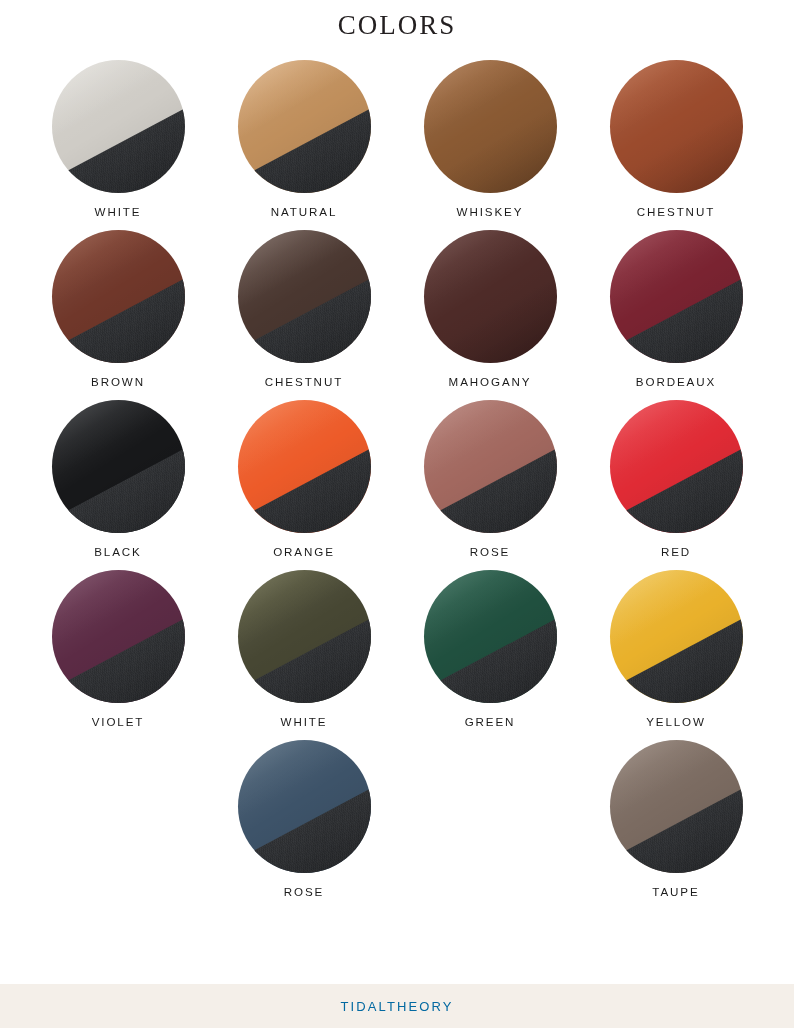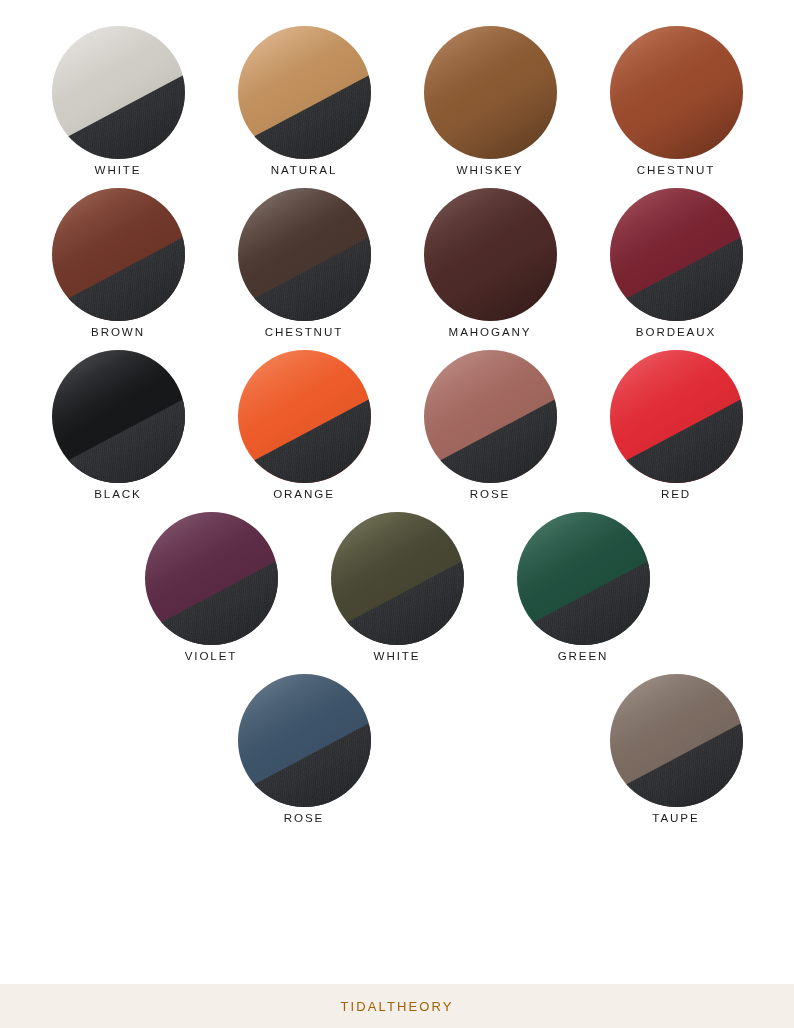--- a/index.html
+++ b/index.html
@@ -98,50 +98,51 @@
     height: 70%;
     transform: rotate(-28deg);
     transform-origin: 50% 0%;
     background:
       repeating-linear-gradient(112deg, rgba(255,255,255,0.055) 0px, rgba(255,255,255,0.055) 1px, rgba(0,0,0,0.06) 1px, rgba(0,0,0,0.06) 2px),
       linear-gradient(180deg, #2e3033 0%, #232528 100%);
     opacity: 1;
   }
 
   .label {
-    margin-top: 4px;
+    margin-top: 12px;
     font-size: 11.6px;
     letter-spacing: 1.9px;
     color: #1b1b1b;
     white-space: nowrap;
     font-weight: 400;
   }
 
   
   .footer {
     height: 44px;
     background: #f4efe9;
     display: flex;
     align-items: center;
     justify-content: center;
     flex: 0 0 auto;
   }
   .footer .brand {
     font-size: 13px;
     letter-spacing: 2.1px;
-    color: #a16207;
+    color: #0369a1;
     font-weight: 400;
   }
 </style>
 </head>
 <body>
 
 <div class="page">
 
   <div class="header">
+    <h1 class="title">COLORS</h1>
   </div>
 
   <div class="grid">
       <div class="row" style="margin-top: 18px;">
         <div class="cell">
           <div class="swatch-wrap">
             <div class="swatch" style="background: linear-gradient(150deg, rgb(228, 226, 221) 0%, rgb(207, 204, 198) 38%, rgb(207, 204, 198) 58%, rgb(178, 174, 167) 100%);">
               <div class="felt"></div>
               <div class="sheen" style="background: linear-gradient(148deg, rgba(255, 255, 255, 0.2) 0%, rgba(255, 255, 255, 0.06) 24%, rgba(255, 255, 255, 0) 46%, rgba(0, 0, 0, 0.06) 72%, rgba(0, 0, 0, 0.18) 100%);"></div>
             </div>
@@ -269,20 +270,29 @@
           <div class="label">WHITE</div>
         </div>
         <div class="cell">
           <div class="swatch-wrap">
             <div class="swatch" style="background: linear-gradient(150deg, rgb(44, 100, 80) 0%, rgb(32, 80, 63) 38%, rgb(32, 80, 63) 58%, rgb(22, 60, 46) 100%);">
               <div class="felt"></div>
               <div class="sheen" style="background: linear-gradient(148deg, rgba(255, 255, 255, 0.2) 0%, rgba(255, 255, 255, 0.06) 24%, rgba(255, 255, 255, 0) 46%, rgba(0, 0, 0, 0.06) 72%, rgba(0, 0, 0, 0.18) 100%);"></div>
             </div>
           </div>
           <div class="label">GREEN</div>
+        </div>
+        <div class="cell">
+          <div class="swatch-wrap">
+            <div class="swatch" style="background: linear-gradient(150deg, rgb(240, 199, 88) 0%, rgb(233, 177, 43) 38%, rgb(233, 177, 43) 58%, rgb(208, 154, 27) 100%);">
+              <div class="felt"></div>
+              <div class="sheen" style="background: linear-gradient(148deg, rgba(255, 255, 255, 0.2) 0%, rgba(255, 255, 255, 0.06) 24%, rgba(255, 255, 255, 0) 46%, rgba(0, 0, 0, 0.06) 72%, rgba(0, 0, 0, 0.18) 100%);"></div>
+            </div>
+          </div>
+          <div class="label">YELLOW</div>
         </div>
       </div>
       <div class="row" style="margin-top: 12px;">
         <div class="cell empty">
           <div class="swatch-wrap">
             <div class="swatch no-felt" style="background: linear-gradient(150deg, rgb(255, 255, 255) 0%, rgb(255, 255, 255) 38%, rgb(255, 255, 255) 58%, rgb(255, 255, 255) 100%);"></div>
           </div>
           <div class="label"></div>
         </div>
         <div class="cell">

